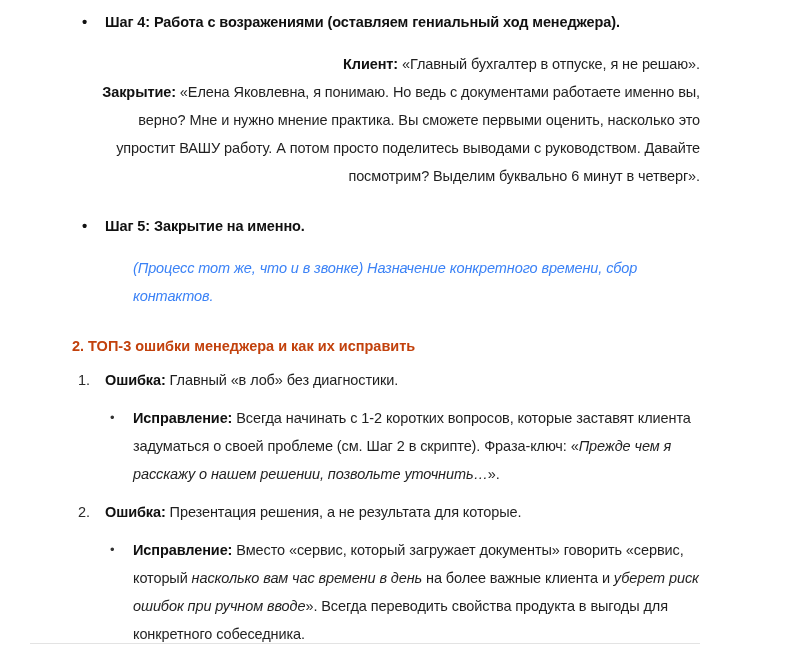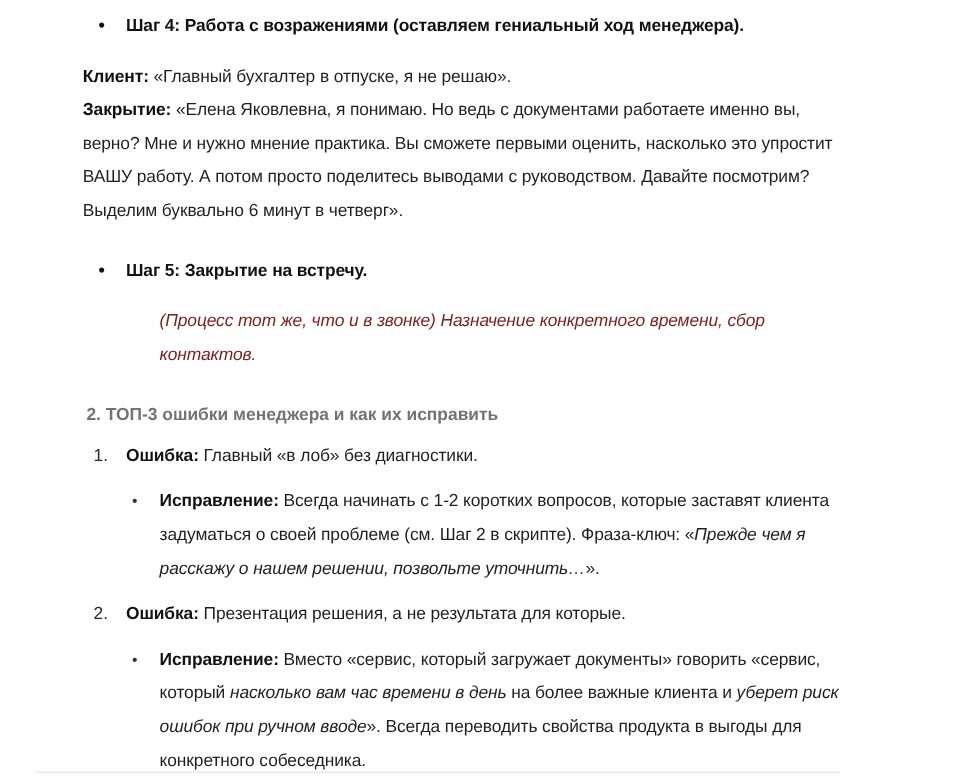--- a/index.html
+++ b/index.html
@@ -45,42 +45,43 @@
     left: 82px;
     top: 0;
     font-size: 15px;
     line-height: 28px;
     color: #111111;
   }
 
   
   .indent-para {
     margin: 0;
-    padding-left: 69px;
+    padding-left: 93px;
     padding-right: 100px;
     color: #1f1f1f;
+    text-align: right;
   }
 
   .italic-para {
     margin: 0;
     padding-left: 133px;
     padding-right: 140px;
     font-style: italic;
-    color: #7f1d1d;
+    color: #3b82f6;
   }
 
   
   .section-heading {
     margin: 0;
     padding-left: 72px;
     padding-right: 100px;
     font-weight: bold;
     font-size: 14.5px;
     line-height: 28px;
-    color: #737373;
+    color: #c2410c;
   }
 
   
   .num-item {
     position: relative;
     margin: 0;
     padding-left: 105px;
     padding-right: 100px;
     color: #1f1f1f;
   }
@@ -146,21 +147,21 @@
   </p>
 
   <p class="indent-para txt">
     <b>Закрытие:</b><span> «Елена Яковлевна, я понимаю. Но ведь с документами работаете именно вы, верно? Мне и нужно мнение практика. Вы сможете первыми оценить, насколько это упростит ВАШУ работу. А потом просто поделитесь выводами с руководством. Давайте посмотрим? Выделим буквально 6 минут в четверг».</span>
   </p>
 
   <div class="sp-22"></div>
 
   <div class="bullet-l1 txt">
     <span class="marker">•</span>
-    <span>Шаг 5:</span><span> Закрытие на встречу.</span>
+    <span>Шаг 5:</span><span> Закрытие на именно.</span>
   </div>
 
   <div class="sp-14"></div>
 
   <p class="italic-para txt">(Процесс тот же, что и в звонке) Назначение конкретного времени, сбор контактов.</p>
 
   <div class="sp-22"></div>
 
   <h2 class="section-heading">2. ТОП-3 ошибки менеджера и как их исправить</h2>
 

